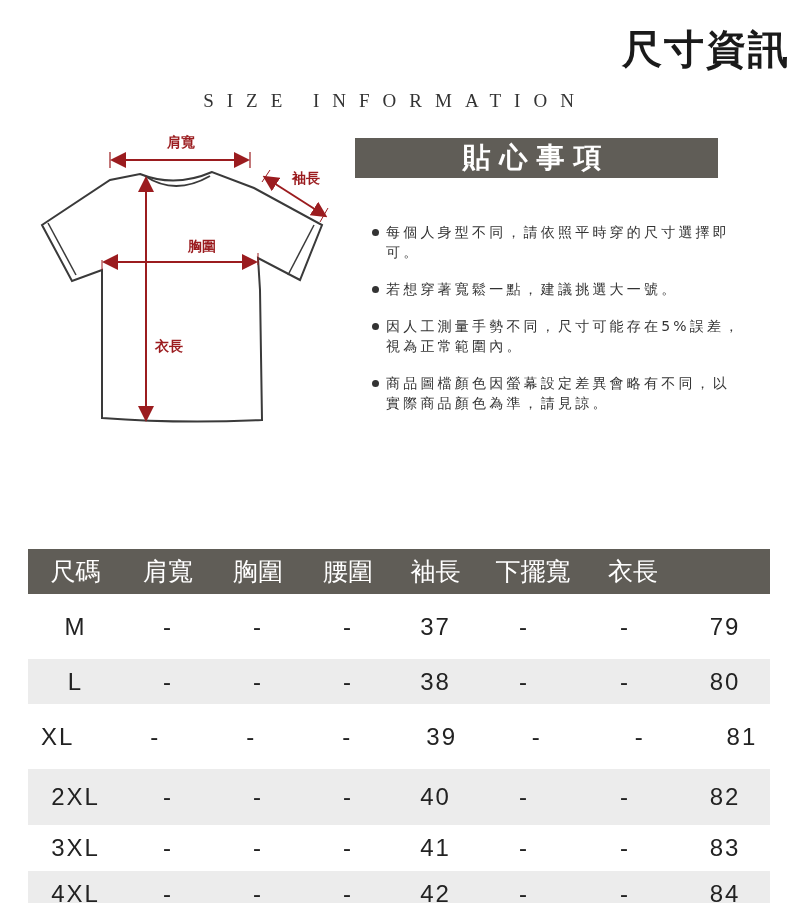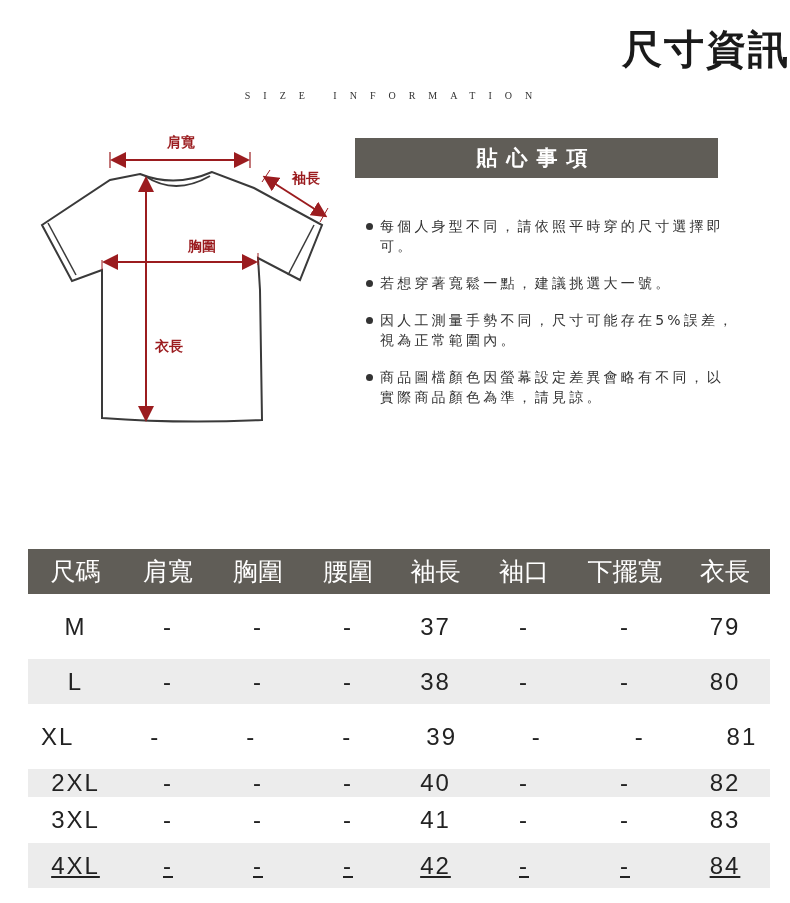--- a/index.html
+++ b/index.html
@@ -1,22 +1,22 @@
 <!DOCTYPE html>
 <html><head>
 <meta charset="utf-8">
 <style>
   html,body{margin:0;padding:0;background:#fff;}
   body{width:790px;height:903px;position:relative;overflow:hidden;font-family:"DejaVu Sans",sans-serif;color:#222;}
   .title{position:absolute;left:0;width:790px;top:22px;text-align:right;font-family:"DejaVu Serif",serif;font-size:40px;font-weight:bold;color:#1a1a1a;letter-spacing:2px;}
-  .subtitle{position:absolute;left:0;width:790px;top:90px;text-align:center;font-family:"Liberation Serif",serif;font-size:10px;letter-spacing:13px;color:#333;}
+  .subtitle{position:absolute;left:0;width:790px;top:90px;text-align:center;font-family:"Liberation Serif",serif;font-size:19px;letter-spacing:13px;color:#333;}
   .diagram{position:absolute;left:30px;top:130px;width:320px;height:300px;}
   .lbl{position:absolute;font-size:14px;font-weight:bold;color:#9b1c1f;}
-  .tips-head{position:absolute;left:355px;top:138px;width:363px;height:40px;background:#605d57;color:#fff;text-align:center;font-size:21px;line-height:40px;font-weight:bold;letter-spacing:9px;}
-  .tips{position:absolute;left:360px;top:210px;width:370px;margin:6px;padding:0;list-style:none;}
+  .tips-head{position:absolute;left:355px;top:138px;width:363px;height:40px;background:#605d57;color:#fff;text-align:center;font-size:28px;line-height:40px;font-weight:bold;letter-spacing:9px;}
+  .tips{position:absolute;left:360px;top:210px;width:370px;margin:12px;padding:0;list-style:none;}
   .tips li{position:relative;padding-left:14px;font-size:14px;line-height:20px;letter-spacing:3.2px;color:#333;margin-bottom:17px;}
   .tips li .dot{position:absolute;left:0;top:7px;width:7px;height:7px;border-radius:50%;background:#333;}
   .table{position:absolute;left:28px;top:505px;width:742px;margin-top:44px;}
   .row{display:flex;align-items:center;}
   .hdr{height:45px;background:#605d57;color:#fff;font-size:25px;}
   .cell{text-align:center;}
   .c0{width:95px}.c1{width:90px}.c2{width:90px}.c3{width:90px}.c4{width:85px}.c5{width:92px}.c6{width:110px}.c7{width:90px}
   .drow{font-family:"Liberation Sans",sans-serif;font-size:24px;color:#222;letter-spacing:2px;}
   .shade{background:#ececec;}
 </style>
@@ -67,21 +67,20 @@
   <li><span class="dot"></span><span>商品圖檔顏色因螢幕設定差異會略有不同，以實際商品顏色為準，請見諒。</span></li>
 </ul>
 
 <div class="table">
   <div class="row hdr">
     <div class="cell c0">尺碼</div>
     <div class="cell c1">肩寬</div>
     <div class="cell c2">胸圍</div>
     <div class="cell c3">腰圍</div>
     <div class="cell c4">袖長</div>
-    <div class="cell c5">袖口</div>
     <div class="cell c6">下擺寬</div>
     <div class="cell c7">衣長</div>
   </div>
 
   <div class="row drow" style="height:65px;">
     <div class="cell c0">M</div>
       <div class="cell c1">-</div>
       <div class="cell c2">-</div>
       <div class="cell c3">-</div>
       <div class="cell c4">37</div>
@@ -102,21 +101,21 @@
   <div class="row drow" style="height:65px;gap:40px;">
     <div class="cell c0">XL</div>
       <div class="cell c1">-</div>
       <div class="cell c2">-</div>
       <div class="cell c3">-</div>
       <div class="cell c4">39</div>
       <div class="cell c5">-</div>
       <div class="cell c6">-</div>
       <div class="cell c7">81</div>
   </div>
-  <div class="row drow shade" style="height:28px;">
+  <div class="row drow shade" style="height:56px;">
     <div class="cell c0">2XL</div>
       <div class="cell c1">-</div>
       <div class="cell c2">-</div>
       <div class="cell c3">-</div>
       <div class="cell c4">40</div>
       <div class="cell c5">-</div>
       <div class="cell c6">-</div>
       <div class="cell c7">82</div>
   </div>
   <div class="row drow" style="height:46px;">

